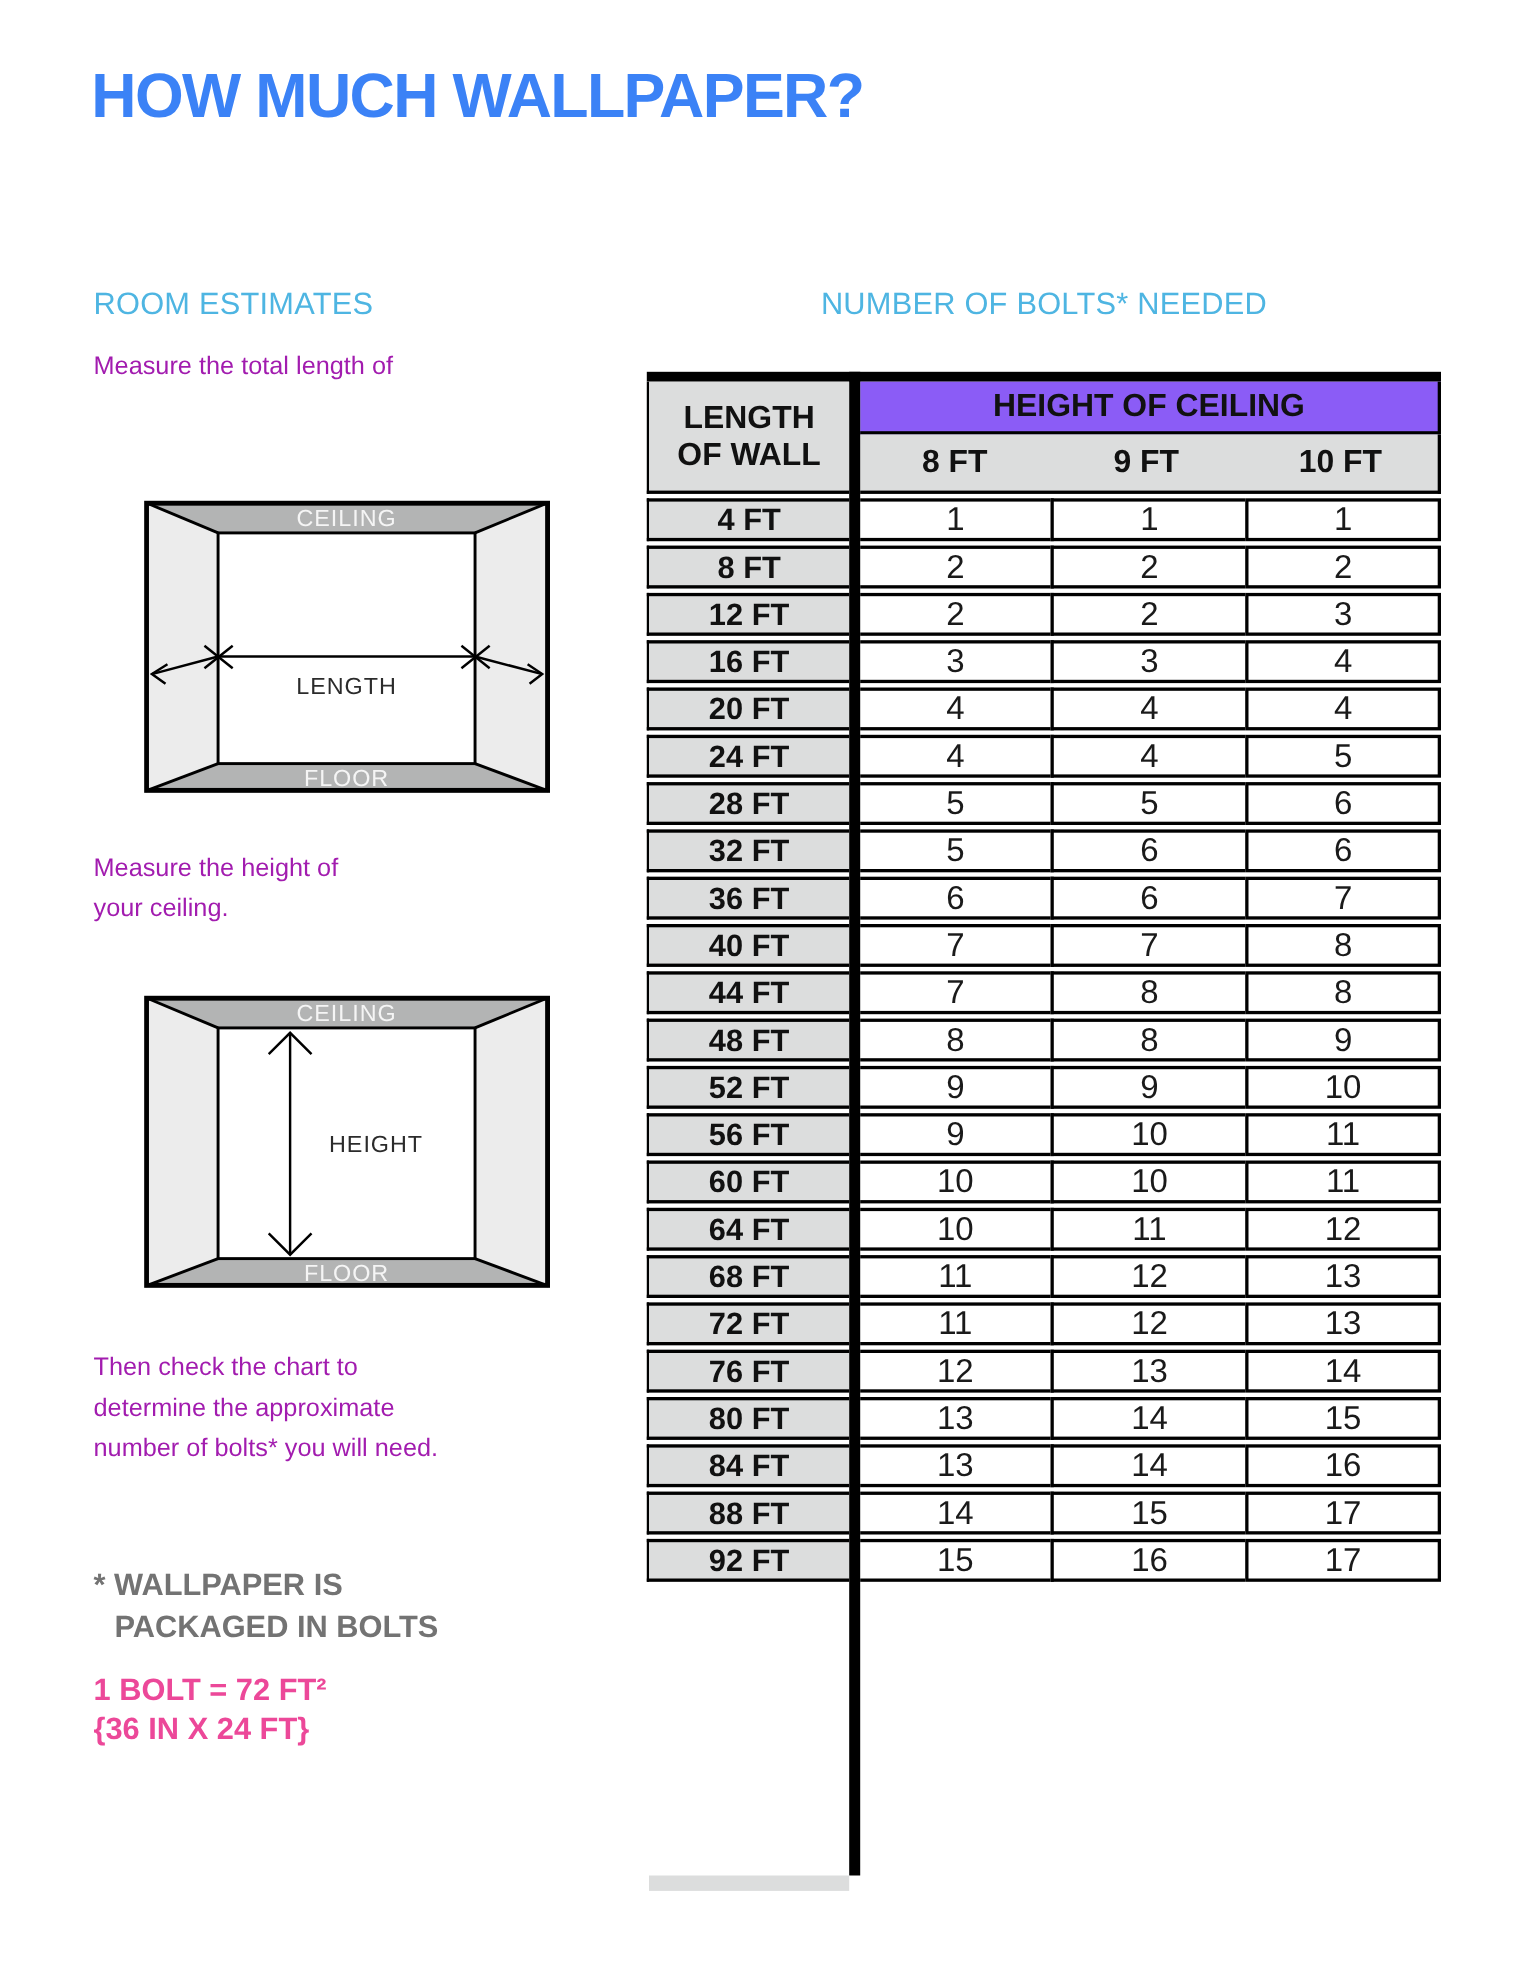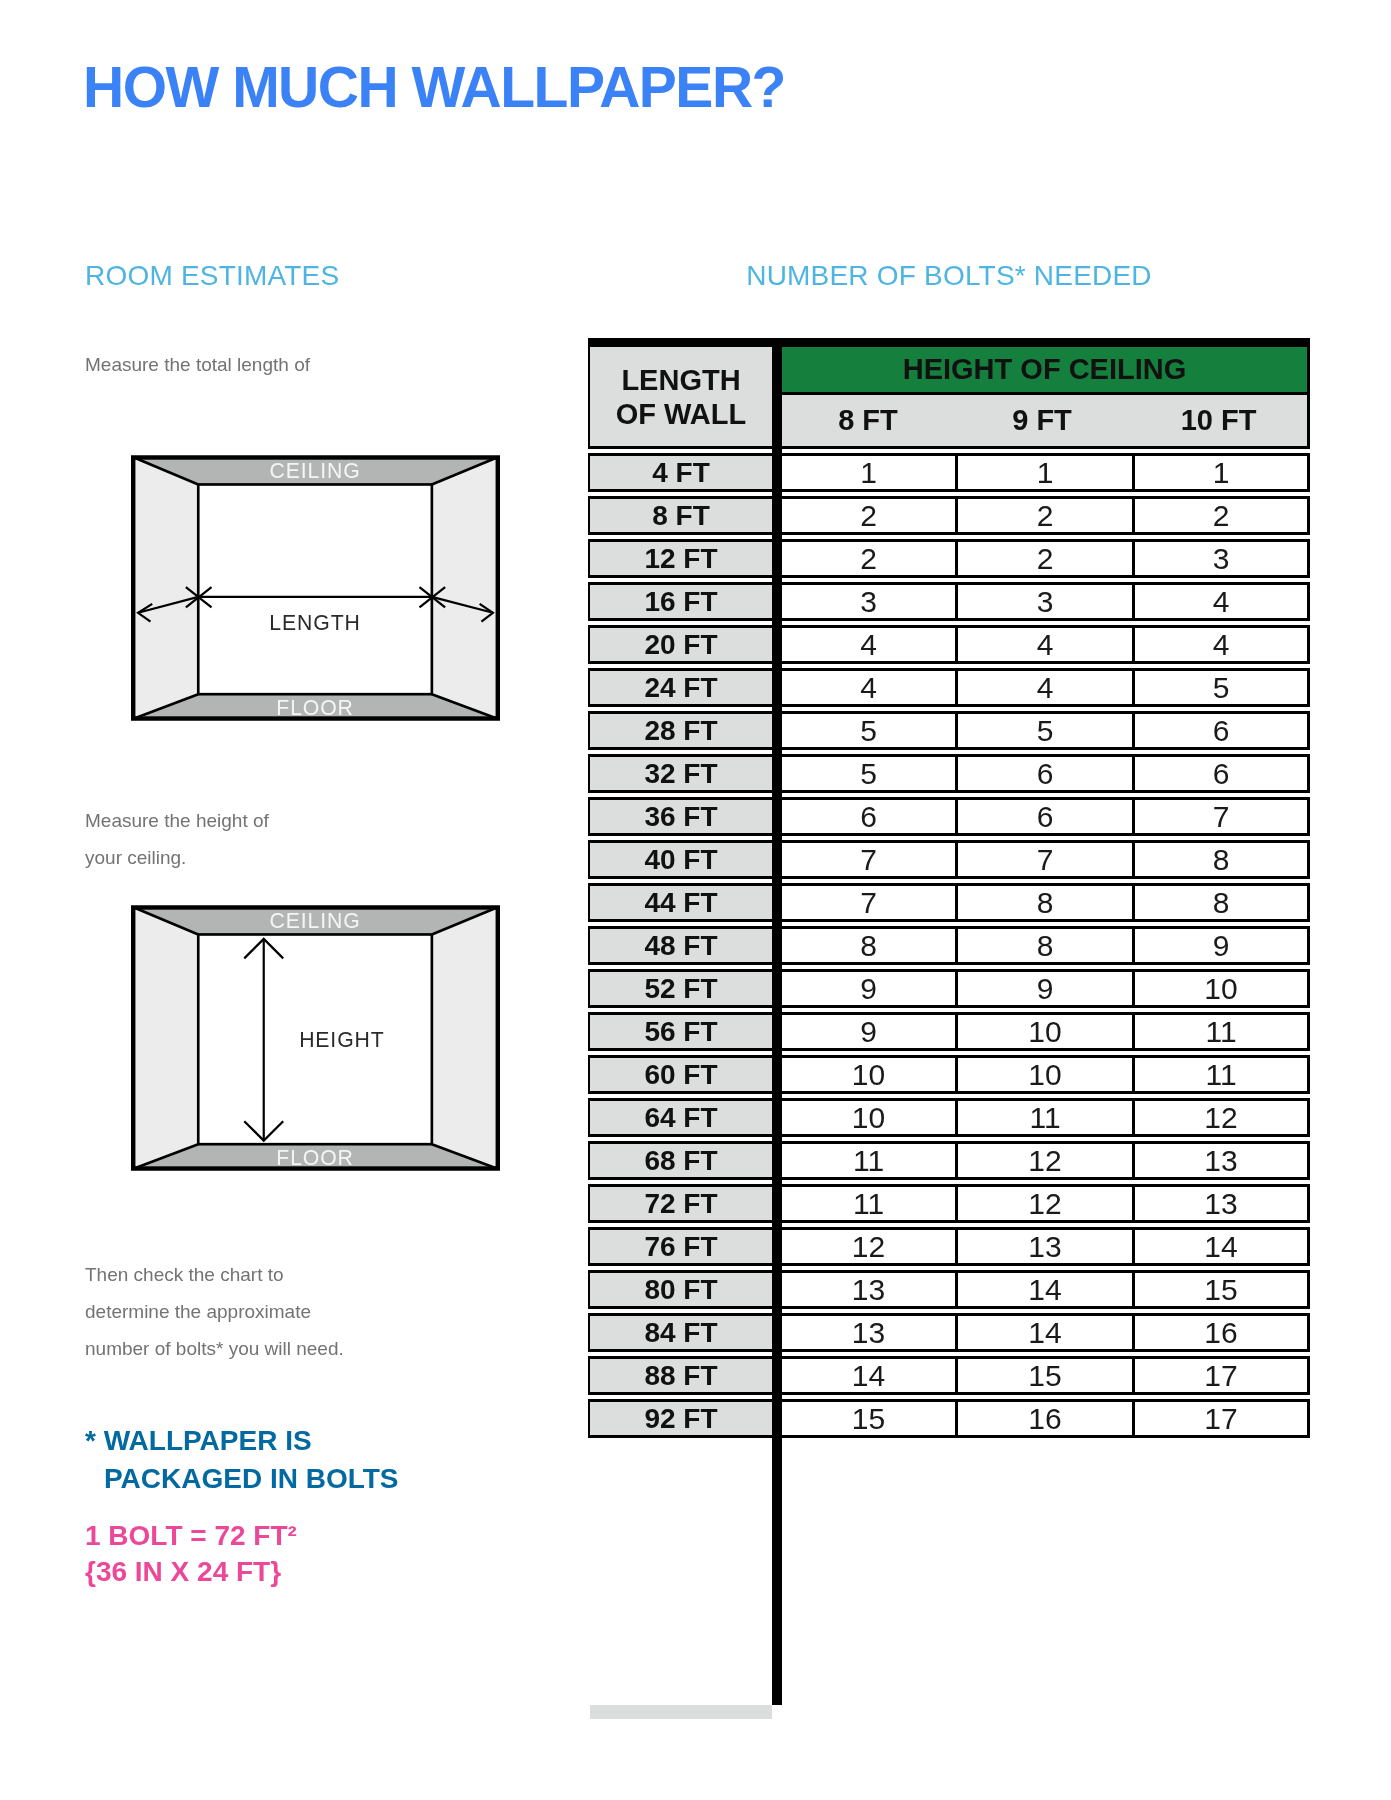--- a/index.html
+++ b/index.html
@@ -18,26 +18,26 @@
     color:#3b82f6; white-space:nowrap;
   }
   .section-heading {
     font-size:28px; font-weight:normal; color:#4eb5e2;
     letter-spacing:0.2px; white-space:nowrap;
   }
   .heading-left { left:85px; top:260px; }
   .heading-table { left:588px; top:260px; width:722px; text-align:center; }
 
   
-  .copy { font-size:19px; line-height:37px; color:#737373;margin-top:32px; }
+  .copy { font-size:23px; line-height:37px; color:#a21caf; }
   .copy-1 { left:85px; top:314px; }
   .copy-2 { left:85px; top:770px; }
   .copy-3 { left:85px; top:1224px; }
 
-  .footnote { left:85px; top:1422px; font-size:28px; font-weight:bold; line-height:38px; color:#0369a1; }
+  .footnote { left:85px; top:1422px; font-size:28px; font-weight:bold; line-height:38px; color:#737373; }
   .footnote .indent { padding-left:19px; }
   .bolt-info { left:85px; top:1518px; font-size:28px; font-weight:bold; line-height:36px; color:#ec4899; }
 
   
   .diagram { width:417px; height:300px;padding-left:48px; }
   .diagram-1 { left:83px; top:438px; }
   .diagram-2 { left:83px; top:888px; }
   .diagram svg { display:block; width:100%; height:100%; }
   .diag-label-light { font-size:24px; fill:#f5f5f5; letter-spacing:1px; }
   .diag-label-dark  { font-size:24px; fill:#2b2b2b; letter-spacing:1px; }
@@ -47,21 +47,21 @@
   .t-topbar  { left:0; top:0; width:722px; height:9px; background:#000; }
   .t-divider { left:184px; top:0; width:10px; height:1367px; background:#000; }
   .t-corner-cell {
     left:0; top:9px; width:184px; height:102px;
     background:#dcdddd; border-left:2px solid #000; border-bottom:3px solid #000;
     display:flex; flex-direction:column; align-items:center; justify-content:center;
     font-size:29px; font-weight:bold; line-height:34px; color:#111; text-align:center;
   }
   .t-group-cell {
     left:194px; top:9px; width:528px; height:48px;
-    background:#15803d; border-right:3px solid #000; border-bottom:3px solid #000;
+    background:#8b5cf6; border-right:3px solid #000; border-bottom:3px solid #000;
     display:flex; align-items:center; justify-content:center;
     font-size:29px; font-weight:bold; color:#111;
   }
   .t-subheader {
     left:194px; top:57px; width:528px; height:54px;
     background:#dcdddd; border-right:3px solid #000; border-bottom:3px solid #000;
     display:flex; align-items:center;
   }
   .t-subheader .sub { font-size:29px; font-weight:bold; color:#111; text-align:center; }
   .sub-8  { width:173px; }

